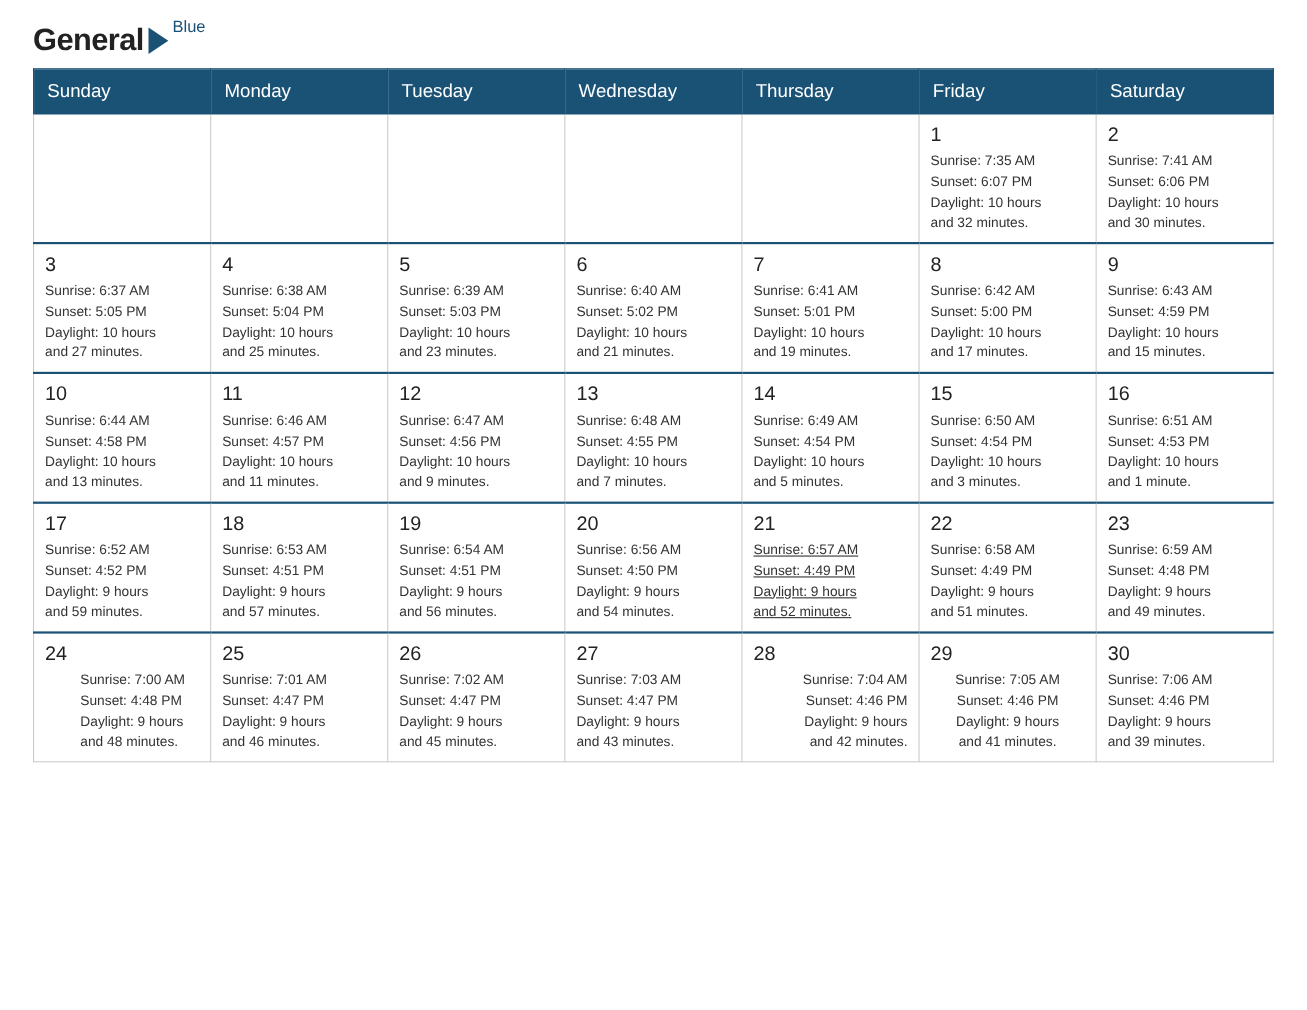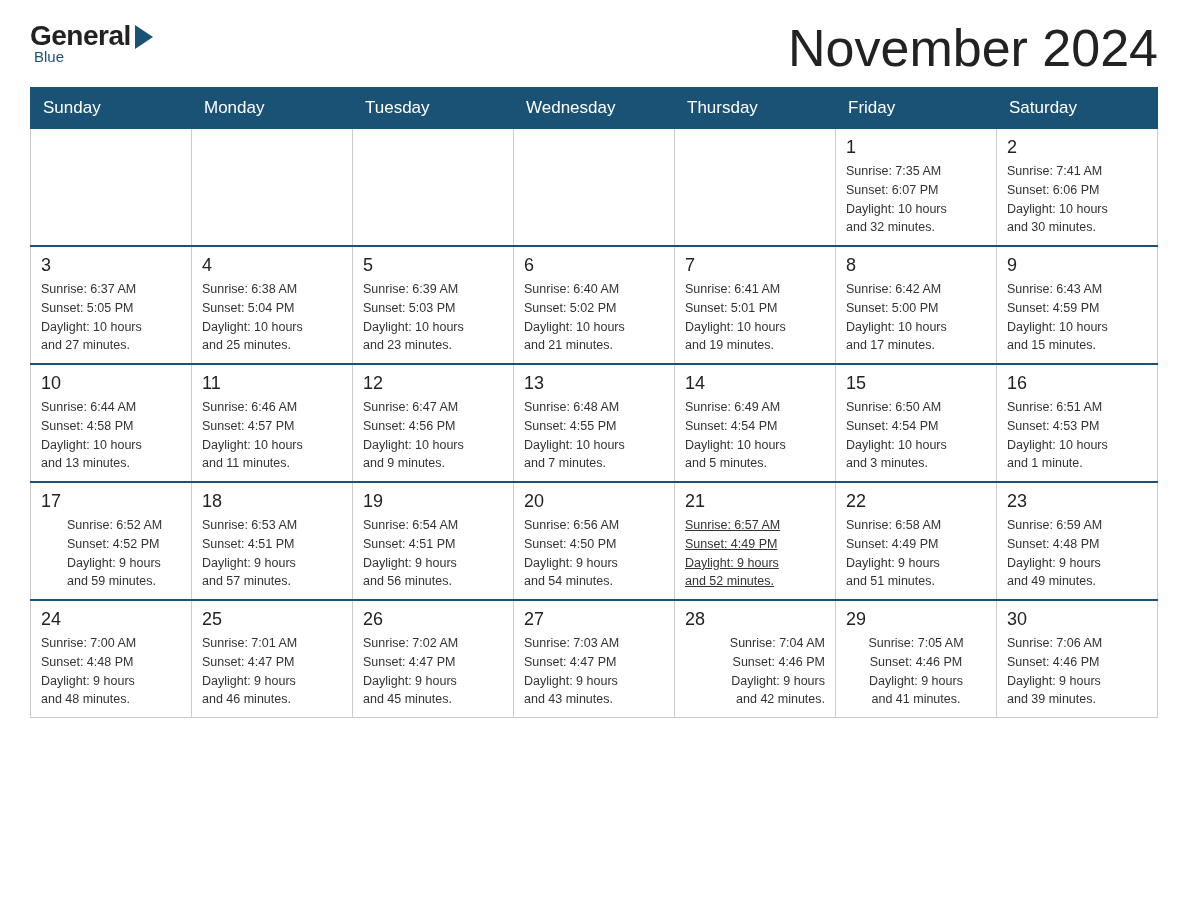--- a/index.html
+++ b/index.html
@@ -11,21 +11,21 @@
       min-height: 918px;
     }
     .header {
       display: flex;
       justify-content: space-between;
       align-items: flex-start;
       margin-bottom: 10px;
     }
     .logo {
       display: flex;
-      flex-direction: column;
+      flex-direction: row;
       align-items: flex-start;
     }
     .logo-top {
       display: flex;
       align-items: center;
     }
     .logo-general {
       font-size: 28px;
       font-weight: bold;
       color: #222;
@@ -114,21 +114,20 @@
   <div class="logo">
     <div class="logo-top">
       <span class="logo-general">General</span>
       <div class="logo-arrow"></div>
     </div>
     <div style="display:flex; align-items:flex-start; margin-left:2px;">
       <span class="logo-sub">Blue</span>
     </div>
   </div>
   <div class="title-section">
-    <div class="month-title">November 2024</div>
   </div>
 </div>
 
 <table class="calendar">
   <thead>
     <tr>
     <th>Sunday</th>
         <th>Monday</th>
         <th>Tuesday</th>
         <th>Wednesday</th>
@@ -257,21 +256,21 @@
           <span class="day-num">16</span>
           <div class="day-info" style="white-space: pre-line;">Sunrise: 6:51 AM
 Sunset: 4:53 PM
 Daylight: 10 hours
 and 1 minute.</div>
         </td>
       </tr>
       <tr class="week-row">
         <td class="border-top-blue">
           <span class="day-num">17</span>
-          <div class="day-info" style="white-space: pre-line; margin-left: 26px;">Sunrise: 6:52 AM
+          <div class="day-info" style="white-space: pre-line;">Sunrise: 6:52 AM
 Sunset: 4:52 PM
 Daylight: 9 hours
 and 59 minutes.</div>
         </td>
         <td class="border-top-blue">
           <span class="day-num">18</span>
           <div class="day-info" style="white-space: pre-line;">Sunrise: 6:53 AM
 Sunset: 4:51 PM
 Daylight: 9 hours
 and 57 minutes.</div>
@@ -308,21 +307,21 @@
           <span class="day-num">23</span>
           <div class="day-info" style="white-space: pre-line;">Sunrise: 6:59 AM
 Sunset: 4:48 PM
 Daylight: 9 hours
 and 49 minutes.</div>
         </td>
       </tr>
       <tr class="week-row">
         <td class="border-top-blue">
           <span class="day-num">24</span>
-          <div class="day-info" style="white-space: pre-line;">Sunrise: 7:00 AM
+          <div class="day-info" style="white-space: pre-line; margin-left: 32px;">Sunrise: 7:00 AM
 Sunset: 4:48 PM
 Daylight: 9 hours
 and 48 minutes.</div>
         </td>
         <td class="border-top-blue">
           <span class="day-num">25</span>
           <div class="day-info" style="white-space: pre-line;">Sunrise: 7:01 AM
 Sunset: 4:47 PM
 Daylight: 9 hours
 and 46 minutes.</div>

